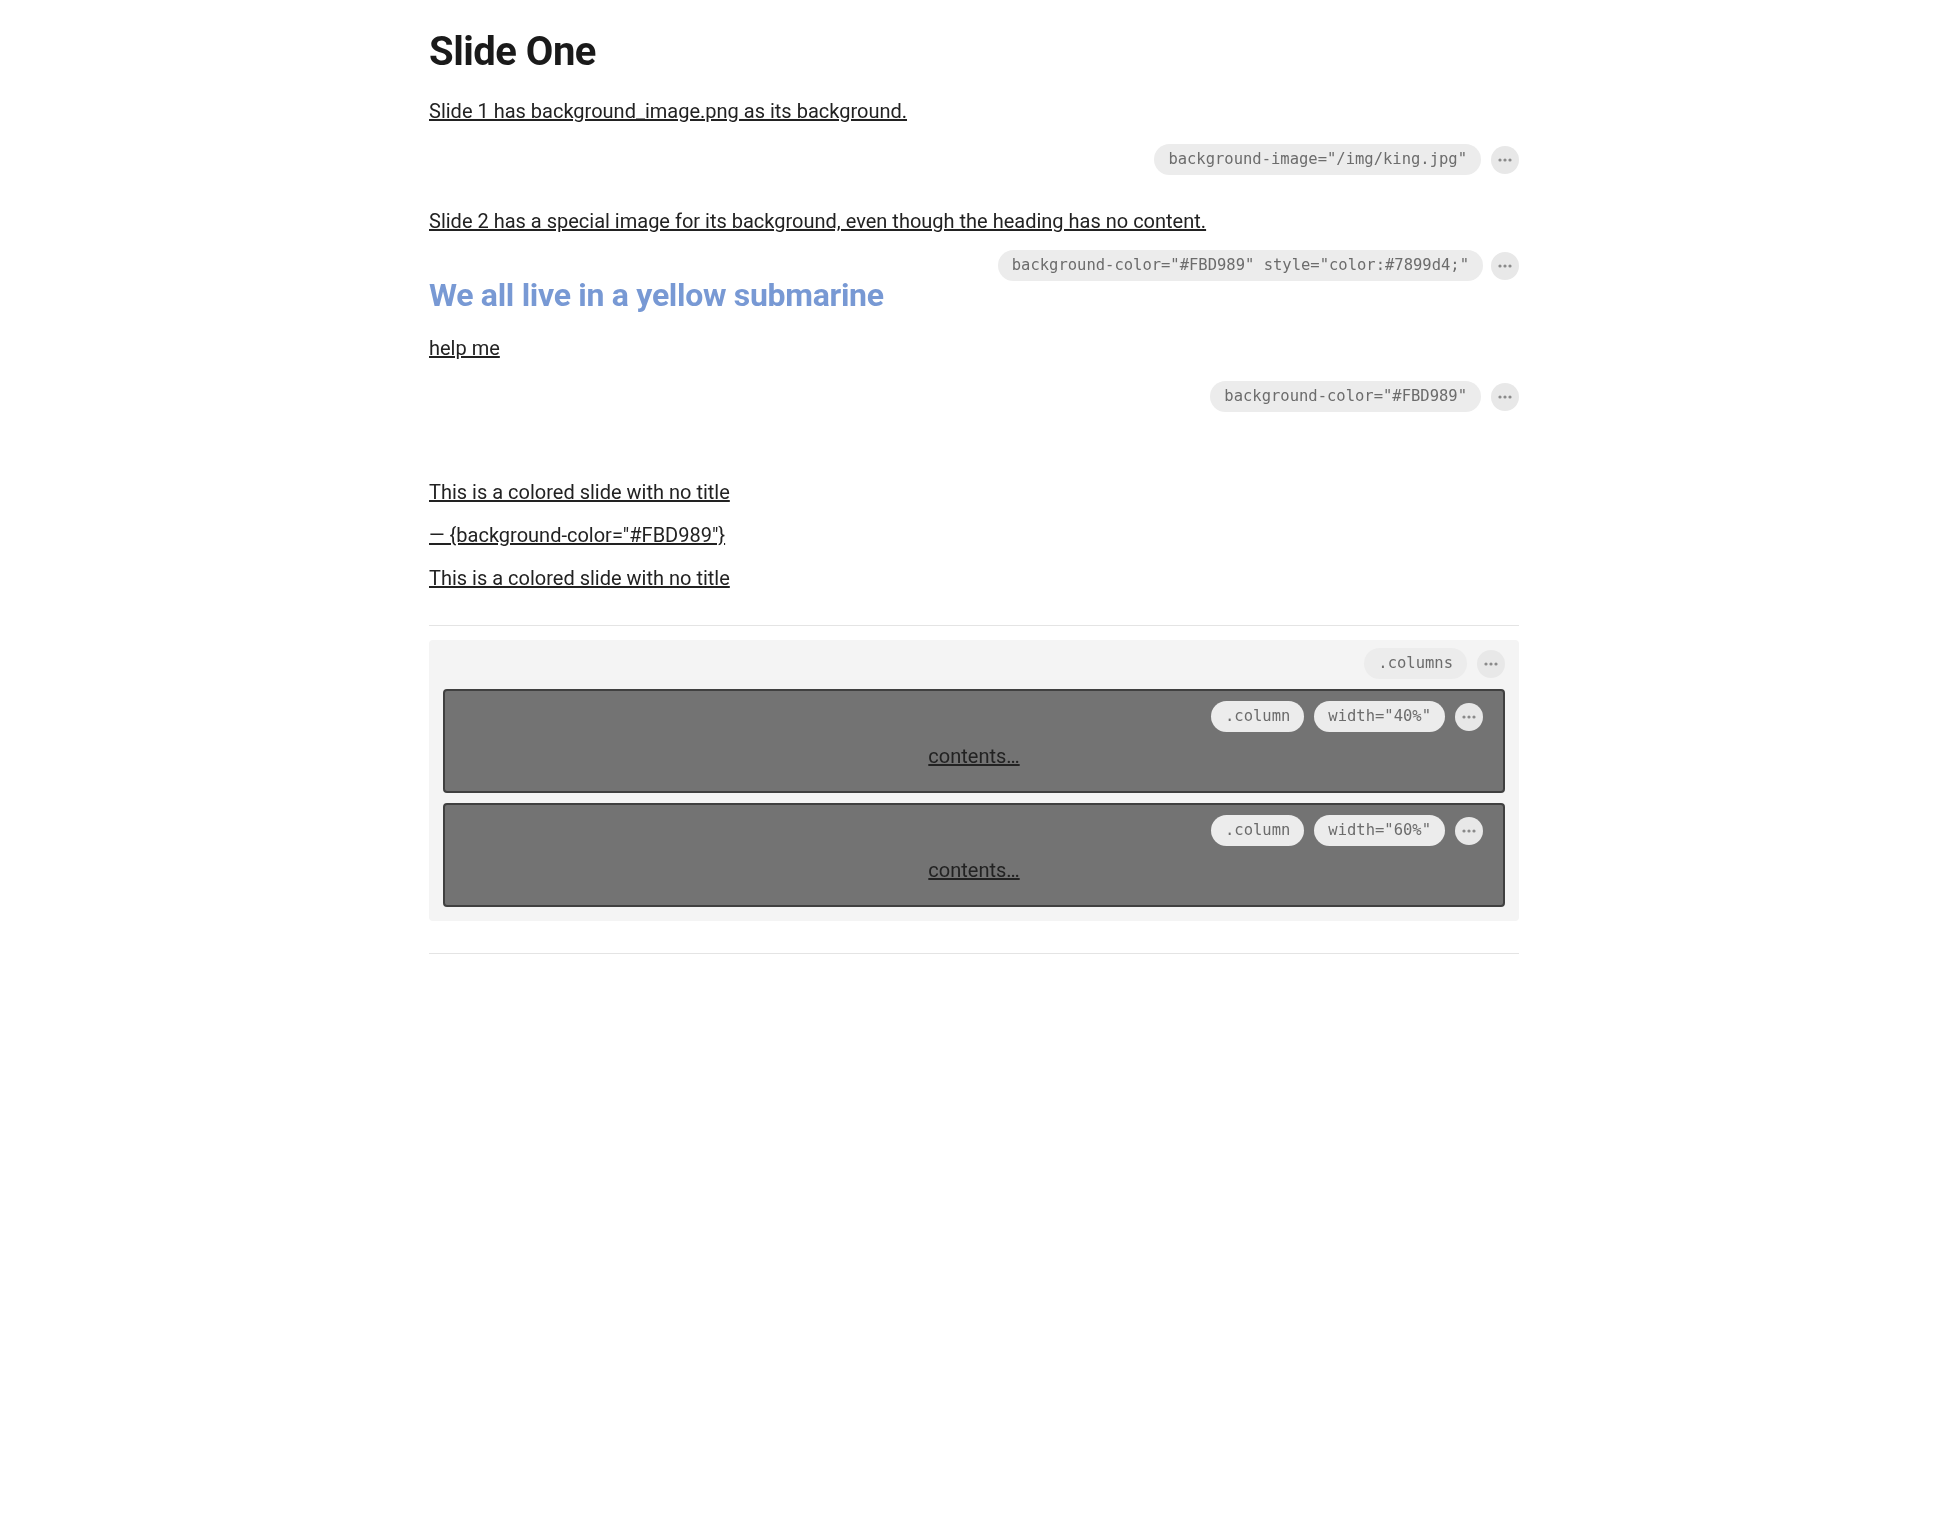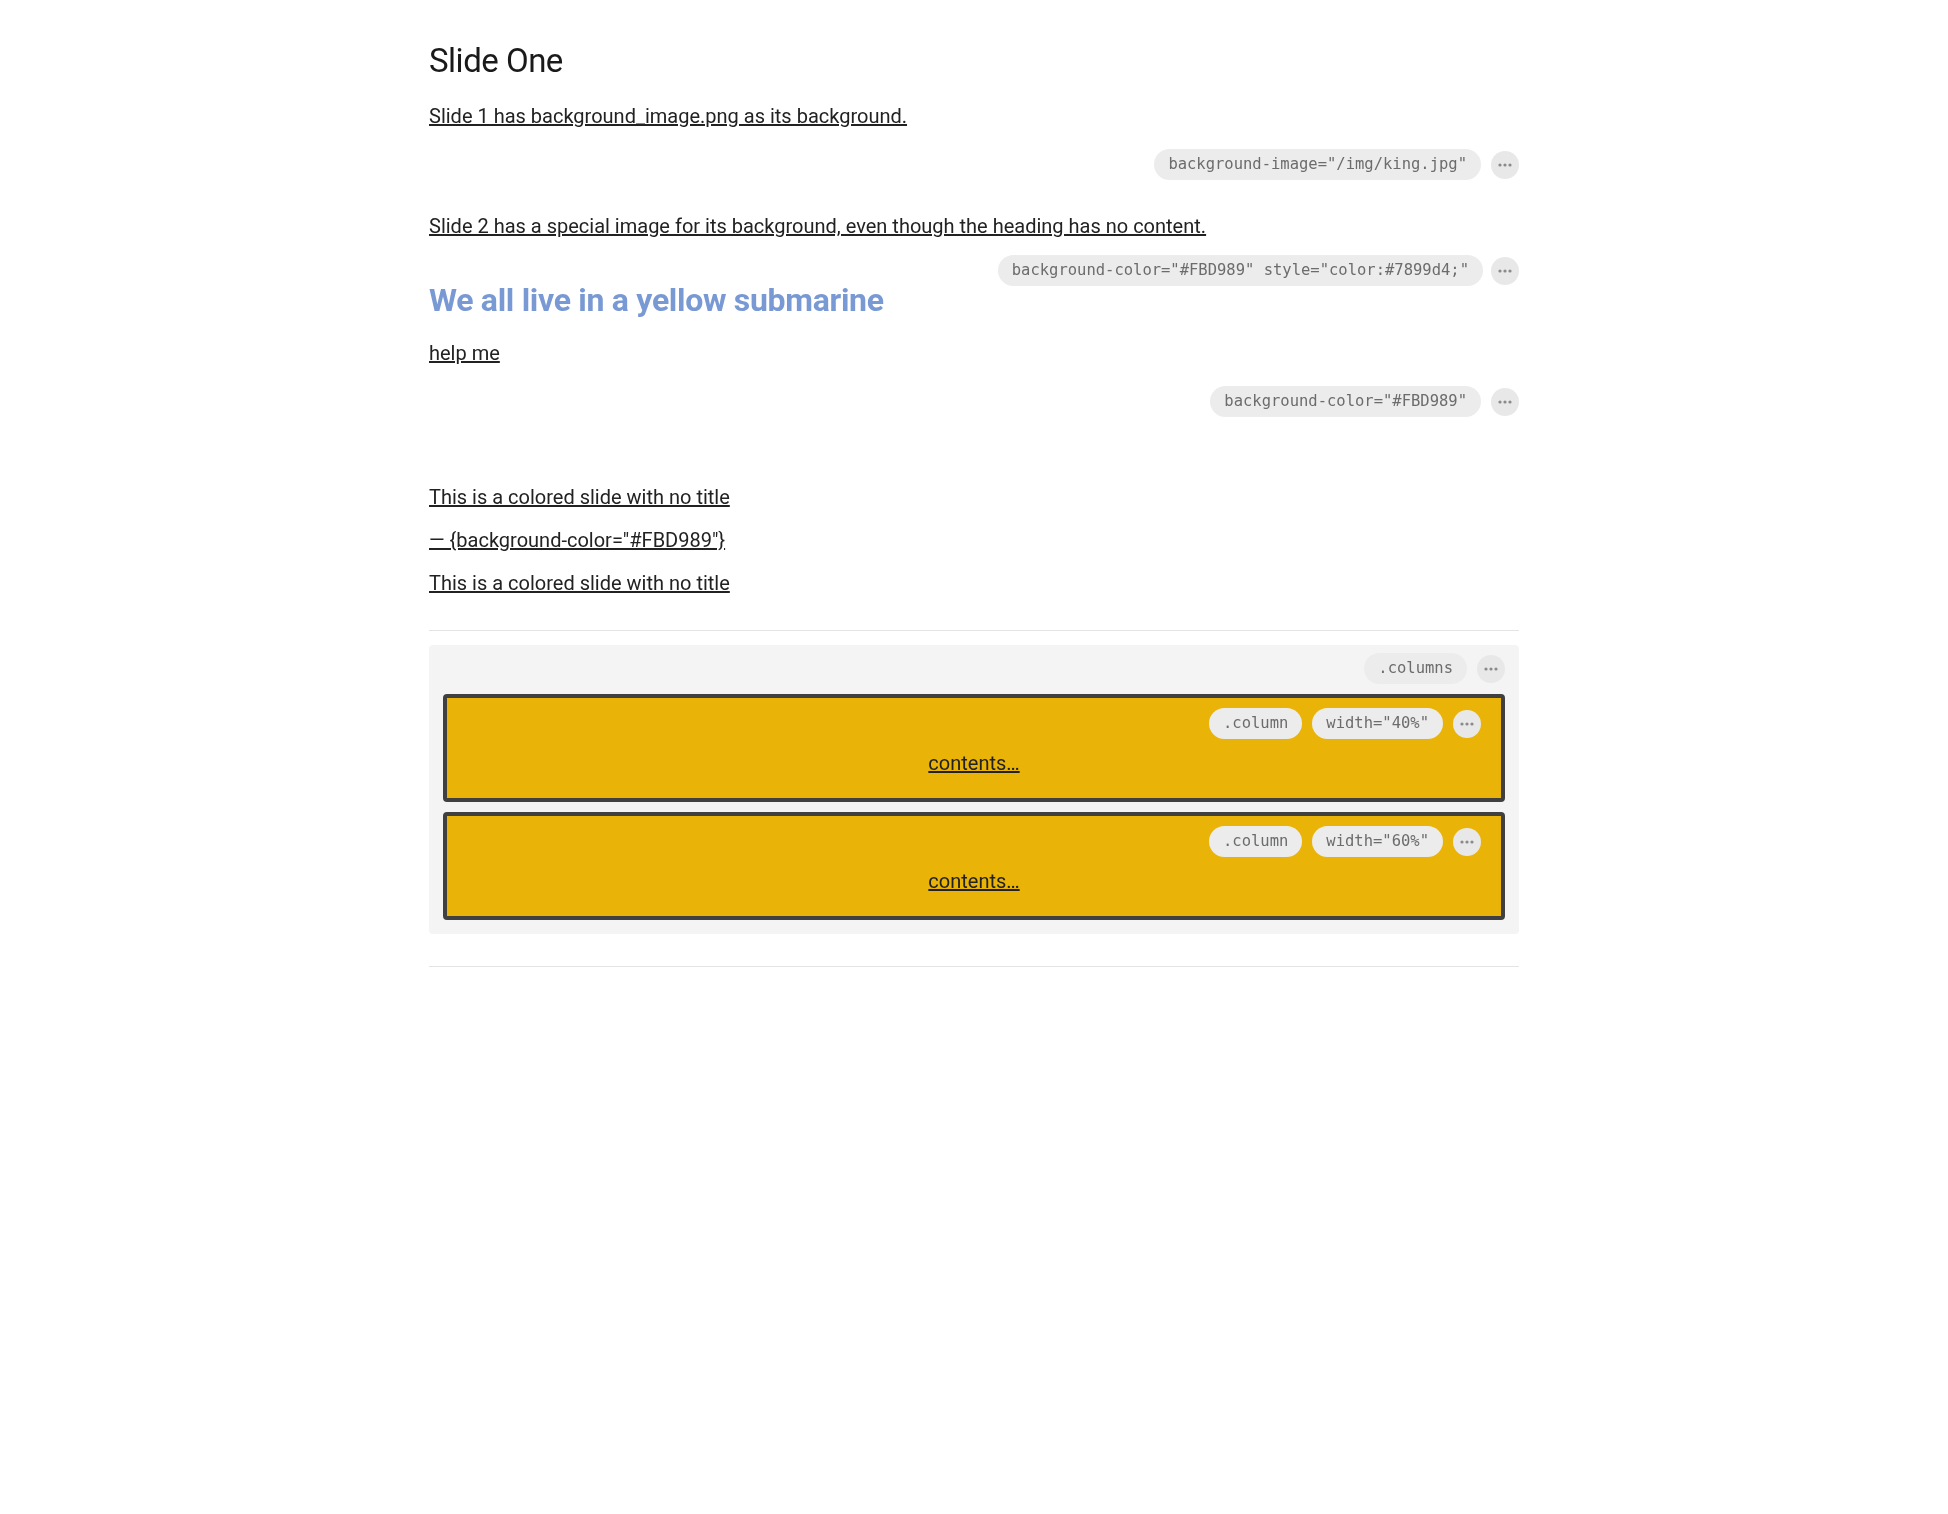--- a/index.html
+++ b/index.html
@@ -9,23 +9,23 @@
     background: #ffffff;
     font-family: -apple-system, BlinkMacSystemFont, "Segoe UI", Roboto, "Helvetica Neue", Arial, sans-serif;
     color: #1a1a1a;
   }
   .page {
     max-width: 1090px;
     margin: 0 auto;
     padding: 28px 0 40px 0;
   }
   h1.slide-title {
-    font-size: 33px;
-    font-weight: 400;
-    margin: 13px 0 22px 0;
+    font-size: 40px;
+    font-weight: 700;
+    margin: 0 0 22px 0;
     letter-spacing: -0.5px;
   }
   p.body {
     font-size: 20px;
     color: #222;
     margin: 0 0 18px 0;
     line-height: 1.45;
     text-decoration: underline;
   }
   p.body.small { margin-bottom: 14px; }
@@ -76,22 +76,22 @@
   }
 
   .block-container {
     background: #f4f4f4;
     border: none;
     border-radius: 4px;
     padding: 8px 14px 14px 14px;
     margin-top: 14px;
   }
   .inner-block {
-    background: #eab308;
-    border: 4px solid #404040;
+    background: #737373;
+    border: 2px solid #404040;
     border-radius: 4px;
     padding: 10px 20px 20px 20px;
     margin-top: 10px;
   }
   .inner-block .body { margin: 10px 0 0 0; text-align: center; }
 
   .float-wrap {
     position: relative;
   }
   .float-attrs {

